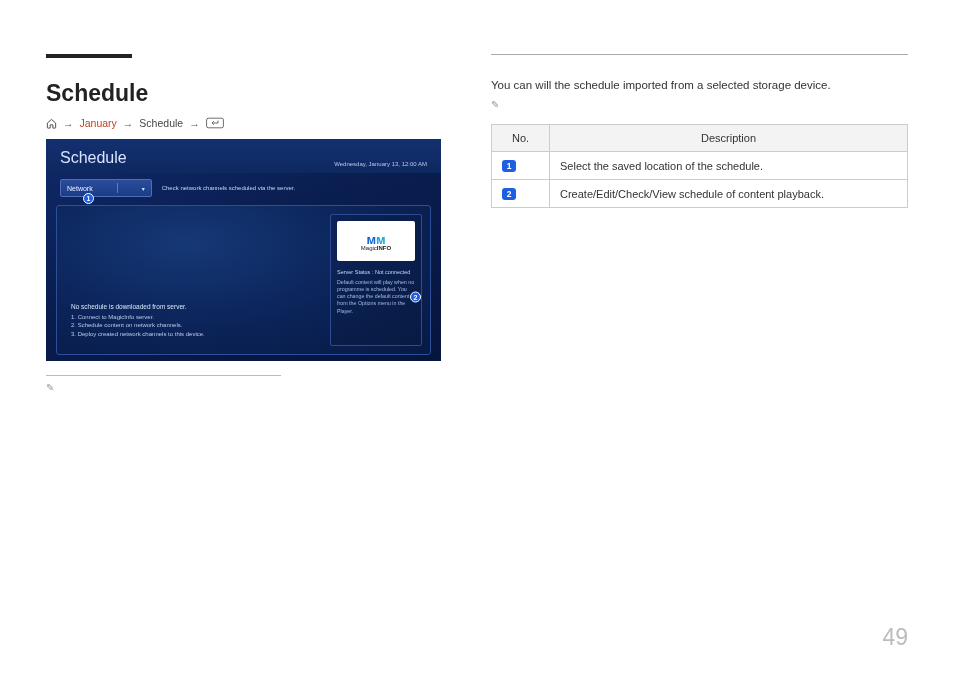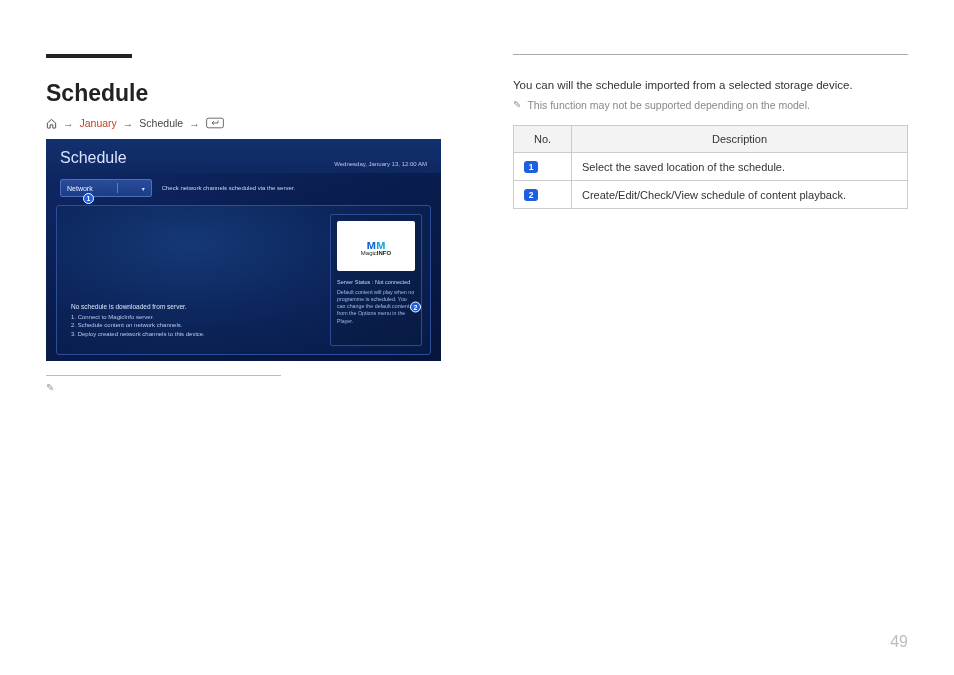--- a/index.html
+++ b/index.html
@@ -7,21 +7,21 @@
     width: 954px;
     height: 675px;
     font-family: Arial, Helvetica, sans-serif;
     background: #fff;
     color: #333;
     position: relative;
   }
   .page {
     display: flex;
     padding: 54px 46px 0 46px;
-    gap: 72px;
+    gap: 50px;
   }
   .col-left { width: 395px; }
   .col-right { flex: 1; }
 
   .top-bar {
     border-top: 4px solid #222;
     width: 86px;
     margin-bottom: 2px;
   }
   .rule-right {
@@ -121,21 +121,21 @@
   .ss-body-right {
     width: 92px;
     background: rgba(10,25,60,0.3);
     border: 1px solid #2d4b94;
     border-radius: 2px;
     display:flex; flex-direction:column; align-items:center;
     padding: 6px;
     position: relative;
   }
   .magic-box {
-    width: 78px; height: 50px;
+    width: 78px; height: 40px;
     background:#fff;
     border-radius: 2px;
     display:flex; flex-direction:column; align-items:center; justify-content:center;
     margin-bottom:6px;
   }
   .magic-m { font-size:13px; font-weight:bold; }
   .magic-m .mc1{color:#1463d0;} .magic-m .mc2{color:#14a6e0;}
   .magic-label{ font-size:6px; color:#222; margin-top:-2px; }
   .magic-label b{ font-weight:bold; }
   .server-status { font-size:5.5px; color:#c7d6f6; margin: 2px 0 4px 0; align-self:flex-start; }
@@ -176,21 +176,21 @@
     line-height:12px;
     text-align:center;
     font-weight:bold;
   }
   td.center { text-align:center; }
 
   .page-num {
     position:absolute;
     right: 46px;
     bottom: 24px;
-    font-size: 16px;
+    font-size: 23px;
     color: #bcbcbc;
     font-weight: 300;
   }
 </style>
 </head>
 <body>
 
 <div class="page">
   <div class="col-left">
     <div class="top-bar"></div>
@@ -256,21 +256,20 @@
     <div class="footnote">
       <span class="pencil">✎</span>
     </div>
   </div>
 
   <div class="col-right">
     <div class="rule-right"></div>
     <div class="body-text">You can will the schedule imported from a selected storage device.</div>
     <div class="note">
       <span class="pencil">✎</span>
-      <span>This function may not be supported depending on the model.</span>
     </div>
 
     <table class="desc">
       <thead>
         <tr>
           <th class="no">No.</th>
           <th>Description</th>
         </tr>
       </thead>
       <tbody>

